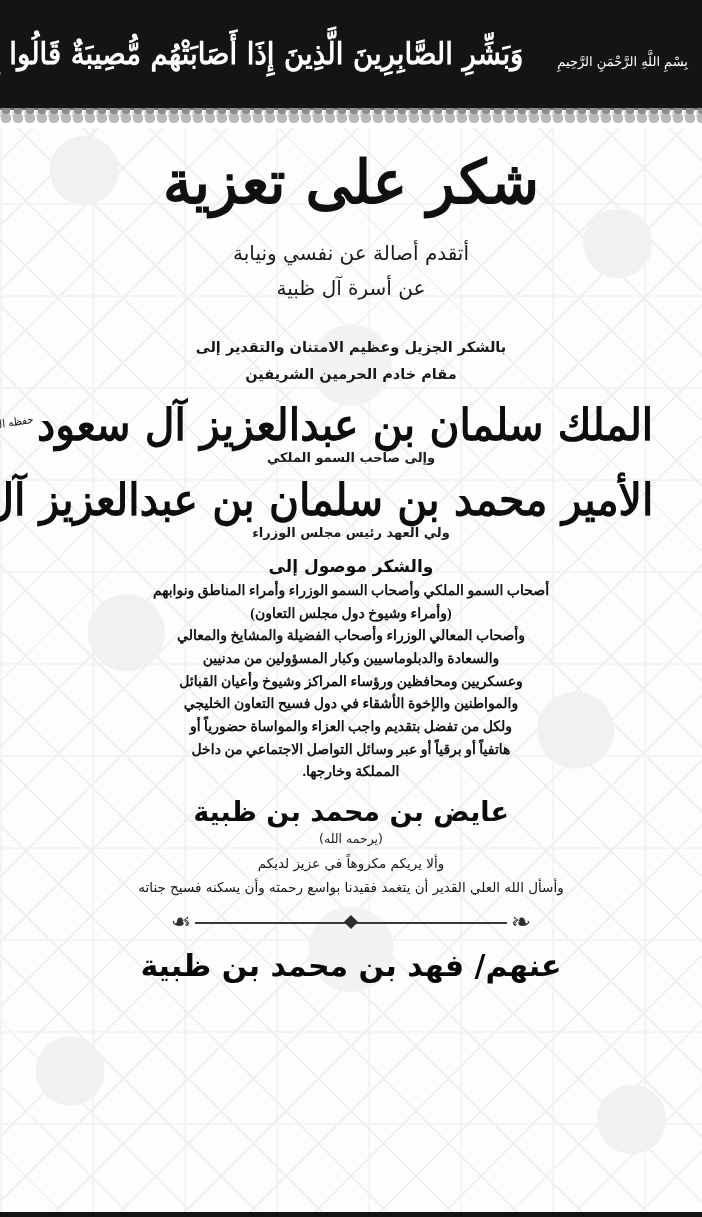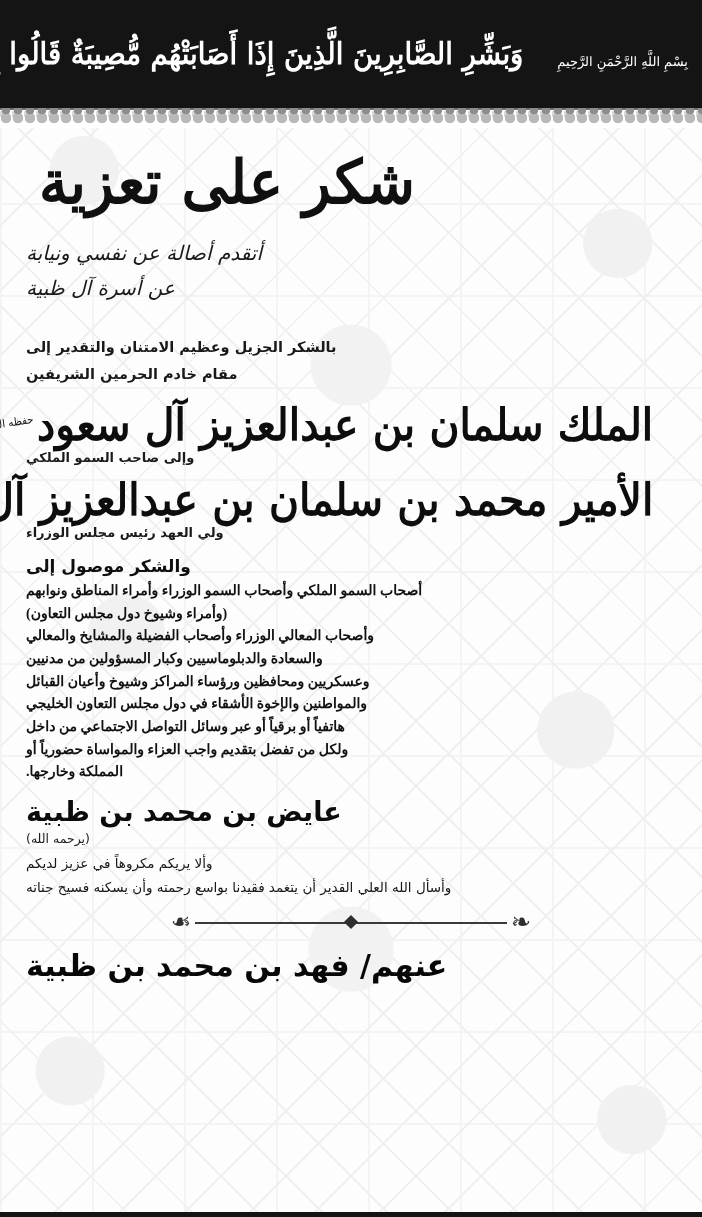--- a/index.html
+++ b/index.html
@@ -96,21 +96,21 @@
       radial-gradient(circle at 0px 6px, #d6d6d6 0 3px, transparent 3.4px),
       linear-gradient(#6f6f6f 0 2px, transparent 2px);
     background-size: 12px 20px, 12px 20px, 12px 20px, 100% 20px;
     background-repeat: repeat-x;
   }
 
   
   .content {
     position: relative;
     z-index: 2;
-    text-align: left;
+    text-align: center;
     padding: 0 26px;
     box-sizing: border-box;
   }
 
   .title-calig {
     margin-top: 24px;
     font-family: "DejaVu Serif", "Liberation Serif", serif;
     font-size: 60px;
     font-weight: bold;
     line-height: 1.0;
@@ -118,21 +118,20 @@
     white-space: nowrap;
     transform: scaleX(0.96);
   }
 
   .lead {
     margin-top: 24px;
     font-size: 20px;
     line-height: 1.75;
     color: #1b1b1b;
     font-weight: 400;
-    font-style: italic;
   }
   .lead div { letter-spacing: 0.5px; }
   .lead .lead-2 { letter-spacing: 3px; }
 
   .thanks-to {
     margin-top: 28px;
     font-size: 14.5px;
     line-height: 1.85;
     color: #191919;
     font-weight: 600;
@@ -308,23 +307,23 @@
     <div class="royal-caption">ولي العهد رئيس مجلس الوزراء</div>
 
     <div class="body-head">والشكر موصول إلى</div>
 
     <div class="body-lines">
       <div class="sp1">أصحاب السمو الملكي وأصحاب السمو الوزراء وأمراء المناطق ونوابهم</div>
       <div class="sp2">(وأمراء وشيوخ دول مجلس التعاون)</div>
       <div class="sp3">وأصحاب المعالي الوزراء وأصحاب الفضيلة والمشايخ والمعالي</div>
       <div class="sp3">والسعادة والدبلوماسيين وكبار المسؤولين من مدنيين</div>
       <div class="sp1">وعسكريين ومحافظين ورؤساء المراكز وشيوخ وأعيان القبائل</div>
-      <div class="sp3">والمواطنين والإخوة الأشقاء في دول مجلس التعاون الخليجي</div>
+      <div class="sp3">والمواطنين والإخوة الأشقاء في دول فسيح التعاون الخليجي</div>
+      <div class="sp3">ولكل من تفضل بتقديم واجب العزاء والمواساة حضورياً أو</div>
       <div class="sp3">هاتفياً أو برقياً أو عبر وسائل التواصل الاجتماعي من داخل</div>
-      <div class="sp3">ولكل من تفضل بتقديم واجب العزاء والمواساة حضورياً أو</div>
       <div class="sp1">المملكة وخارجها.</div>
     </div>
 
     <div class="closing">
     </div>
 
     <div class="deceased">عايض بن محمد بن ظبية</div>
     <div class="rahimah">(يرحمه الله)</div>
 
     <div class="dua">

